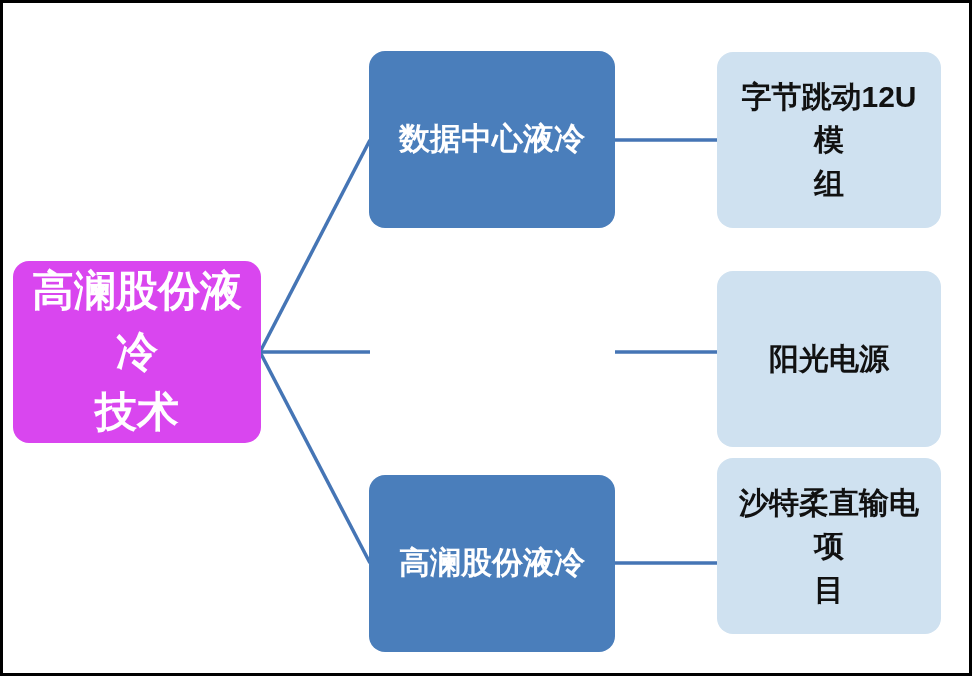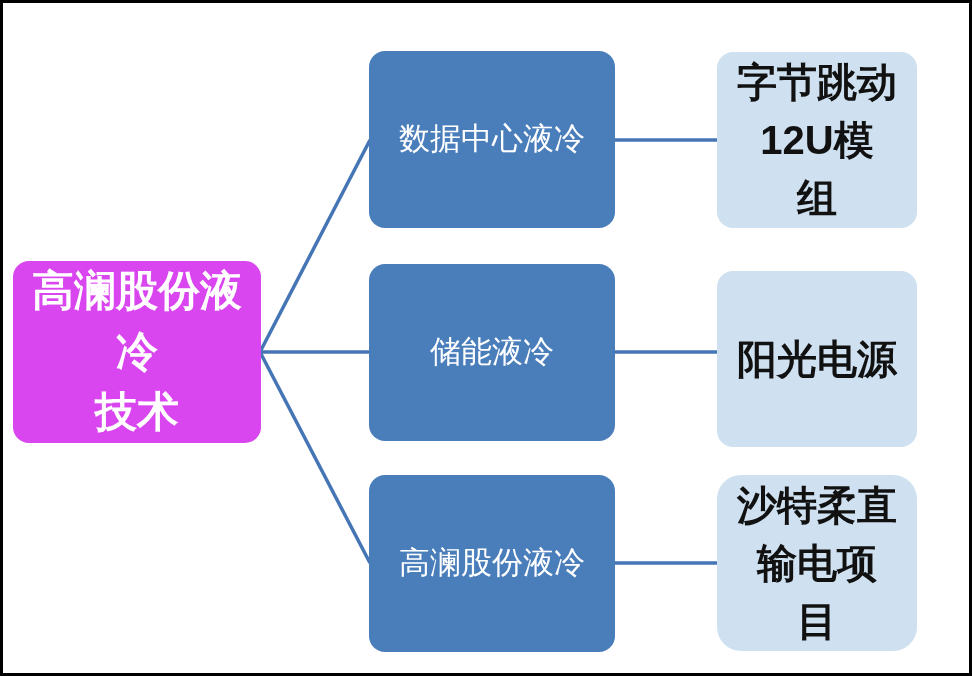--- a/index.html
+++ b/index.html
@@ -47,58 +47,57 @@
     font-size: 42px;
     font-weight: bold;
   }
   .node-category {
     left: 366px;
     width: 246px;
     height: 177px;
     background: #4A7EBB;
     color: #ffffff;
     font-size: 31px;
-    font-weight: normal;
+    font-weight: bold;
   }
   .node-example {
     left: 714px;
-    width: 200px;
+    width: 224px;
     height: 176px;
     background: #CFE1F0;
     color: #111111;
-    font-size: 40px;
+    font-size: 30px;
     font-weight: 600;
   }
   .row1-cat { top: 48px; }
   .row2-cat { top: 261px; }
   .row3-cat { top: 472px; }
   .row1-ex  { top: 49px; }
   .row2-ex  { top: 268px; }
-  .row3-ex  { top: 472px; border-radius: 24px; }
+  .row3-ex  { top: 455px; }
 </style>
 </head>
 <body>
 
 <div class="canvas">
 
   <svg class="connector-layer" viewBox="0 0 972 676" xmlns="http://www.w3.org/2000/svg">
     <line x1="257" y1="349" x2="367" y2="137" stroke="#4575B5" stroke-width="3.5"></line>
     <line x1="257" y1="349" x2="367" y2="349" stroke="#4575B5" stroke-width="3.5"></line>
     <line x1="257" y1="349" x2="367" y2="560" stroke="#4575B5" stroke-width="3.5"></line>
     <line x1="612" y1="137" x2="714" y2="137" stroke="#4575B5" stroke-width="3.5"></line>
     <line x1="612" y1="349" x2="714" y2="349" stroke="#4575B5" stroke-width="3.5"></line>
     <line x1="612" y1="560" x2="714" y2="560" stroke="#4575B5" stroke-width="3.5"></line>
   </svg>
 
   <div class="node node-root">高澜股份液冷
 技术</div>
 
   <div class="node node-category row1-cat">数据中心液冷</div>
 
-  <div class="node node-category row2-cat">储能液冷</div>
 
   <div class="node node-category row3-cat">高澜股份液冷</div>
 
   <div class="node node-example row1-ex">字节跳动12U模
 组</div>
 
   <div class="node node-example row2-ex">阳光电源</div>
 
   <div class="node node-example row3-ex">沙特柔直输电项
 目</div>

